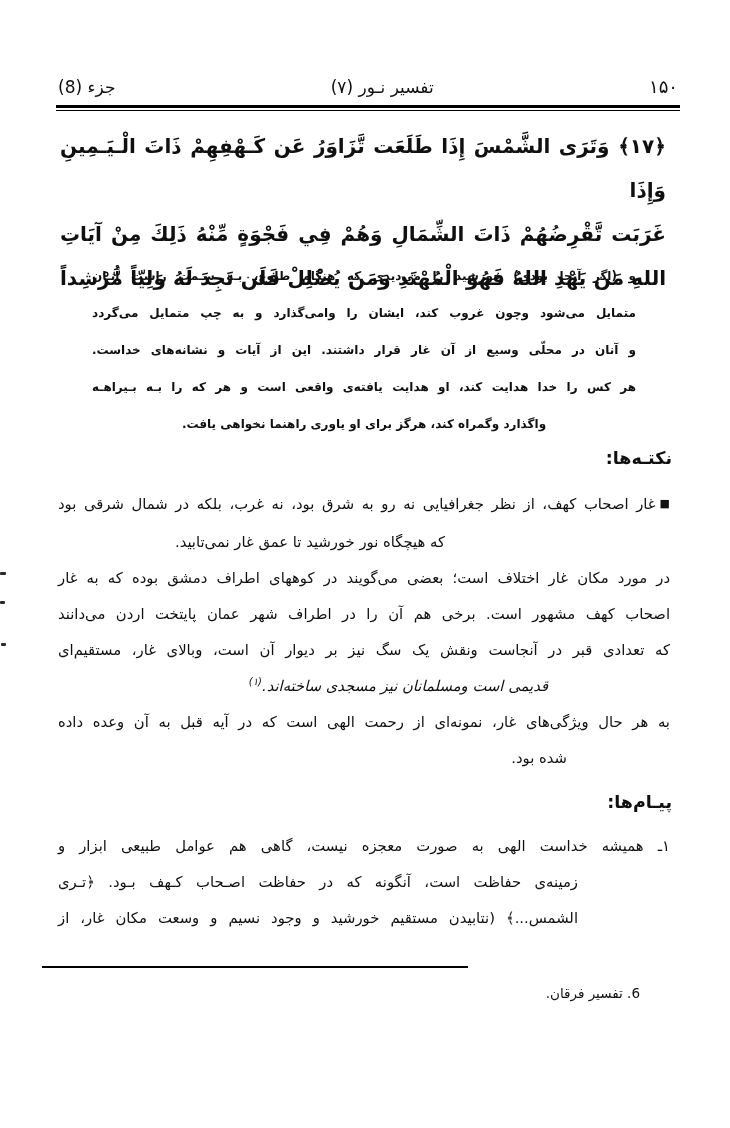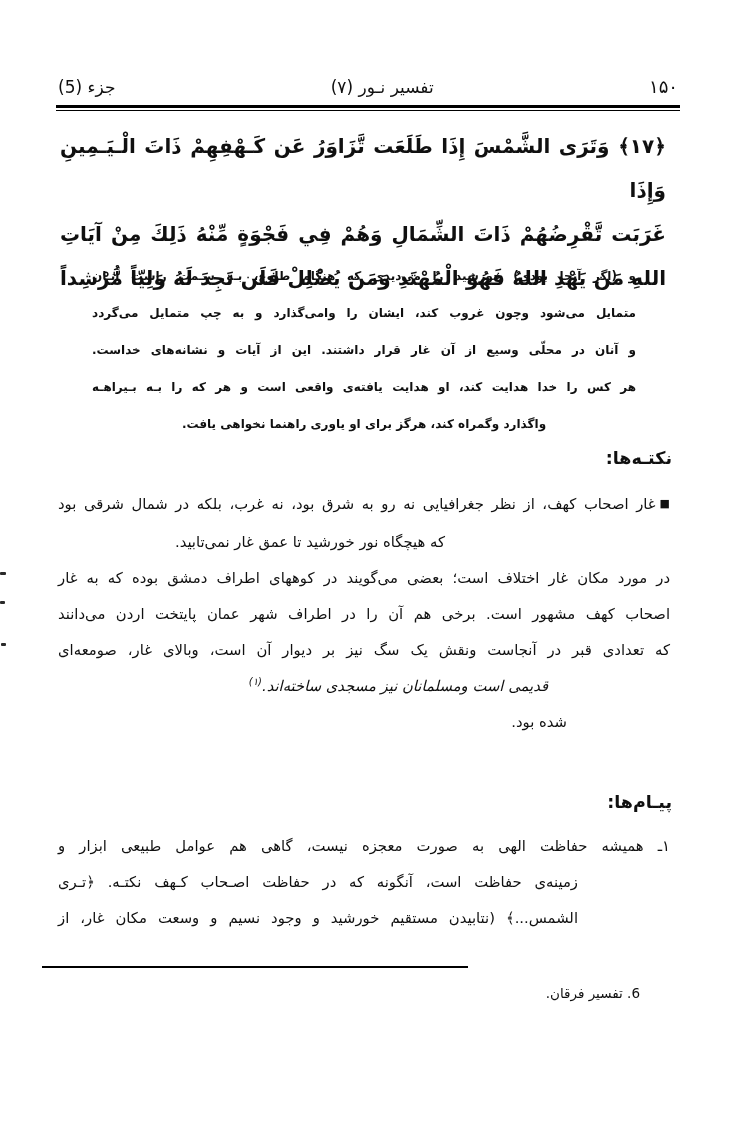--- a/index.html
+++ b/index.html
@@ -92,21 +92,21 @@
   .a3 { left:1px; top:643px; width:5px; height:3px; }
 </style>
 </head>
 <body>
 
 <div class="page">
 
   <div class="header">
     <span class="pno">۱۵۰</span>
     <span>تفسیر نـور (۷)</span>
-    <span>جزء (5)</span>
+    <span>جزء (8)</span>
   </div>
 
   <div class="rule">
     <div class="thick"></div>
     <div class="thin"></div>
   </div>
 
   <div class="verse">
     <div class="vline">﴿۱۷﴾ وَتَرَى الشَّمْسَ إِذَا طَلَعَت تَّزَاوَرُ عَن كَـهْفِهِمْ ذَاتَ الْـيَـمِينِ وَإِذَا</div>
     <div class="vline">غَرَبَت تَّقْرِضُهُمْ ذَاتَ الشِّمَالِ وَهُمْ فِي فَجْوَةٍ مِّنْهُ ذَلِكَ مِنْ آيَاتِ</div>
@@ -123,32 +123,33 @@
 
   <div class="section-heading notes-pos">نکتـه‌ها:</div>
 
   <div class="notes">
     <div class="nline">
       <span class="bullet">■</span><span>غار اصحاب کهف، از نظر جغرافیایی نه رو به شرق بود، نه غرب، بلکه در شمال شرقی بود</span>
     </div>
     <div class="nline indent-1">که هیچگاه نور خورشید تا عمق غار نمی‌تابید.</div>
     <div class="nline">در مورد مکان غار اختلاف است؛ بعضی می‌گویند در کوههای اطراف دمشق بوده که به غار</div>
     <div class="nline">اصحاب کهف مشهور است. برخی هم آن را در اطراف شهر عمان پایتخت اردن می‌دانند</div>
-    <div class="nline">که تعدادی قبر در آنجاست ونقش یک سگ نیز بر دیوار آن است، وبالای غار، صومعه‌ای</div>
+    <div class="nline">که تعدادی قبر در آنجاست ونقش یک سگ نیز بر دیوار آن است، وبالای غار، مستقیم‌ای</div>
     <div class="nline indent-2">
       <span>قدیمی است ومسلمانان نیز مسجدی ساخته‌اند.</span><sup class="fnref">(۱)</sup>
     </div>
+    <div class="nline">به هر حال ویژگی‌های غار، نمونه‌ای از رحمت الهی است که در آیه قبل به آن وعده داده</div>
     <div class="nline indent-3">شده بود.</div>
   </div>
 
   <div class="section-heading messages-pos">پیـام‌ها:</div>
 
   <div class="messages">
-    <div class="mline">۱ـ همیشه حفاظت الهی به صورت معجزه نیست، گاهی هم عوامل طبیعی ابزار و</div>
-    <div class="mline cont">زمینه‌ی حفاظت است، آنگونه که در حفاظت اصـحاب کـهف نکتـه. ﴿تـری</div>
+    <div class="mline">۱ـ همیشه خداست الهی به صورت معجزه نیست، گاهی هم عوامل طبیعی ابزار و</div>
+    <div class="mline cont">زمینه‌ی حفاظت است، آنگونه که در حفاظت اصـحاب کـهف بـود. ﴿تـری</div>
     <div class="mline cont">الشمس...﴾ (نتابیدن مستقیم خورشید و وجود نسیم و وسعت مکان غار، از</div>
   </div>
 
   <div class="footnote-rule"></div>
   <div class="footnote">6. تفسیر فرقان.</div>
 
   <div class="artifact a1"></div>
   <div class="artifact a2"></div>
   <div class="artifact a3"></div>
 

